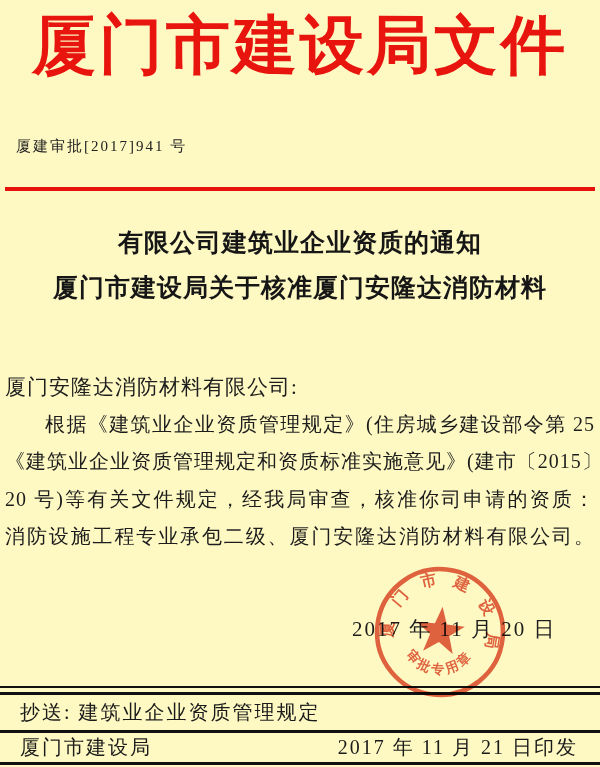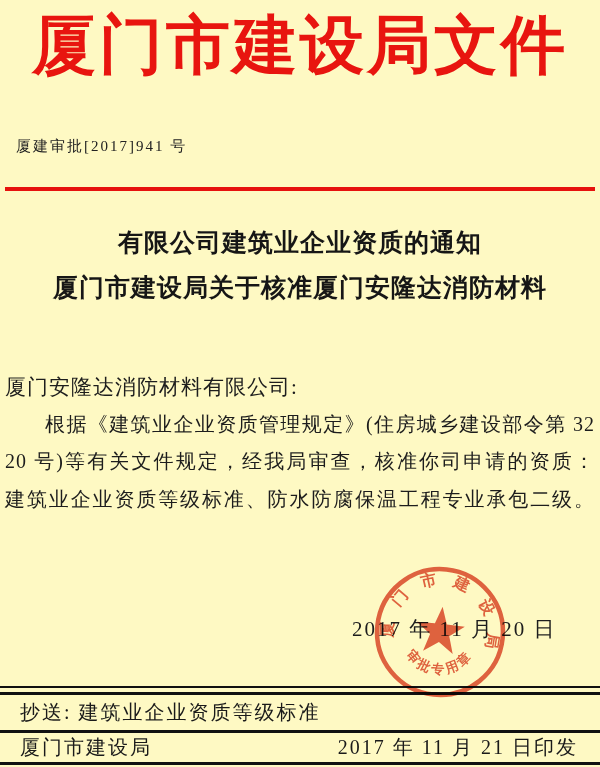--- a/index.html
+++ b/index.html
@@ -112,23 +112,24 @@
 
   <div class="red-rule"></div>
 
   <div class="notice-title">
     <div>有限公司建筑业企业资质的通知</div>
     <div>厦门市建设局关于核准厦门安隆达消防材料</div>
   </div>
 
   <div class="body-text">
     <div class="salutation">厦门安隆达消防材料有限公司:</div>
-    <div class="para-line indent">根据《建筑业企业资质管理规定》(住房城乡建设部令第 32</div>
+    <div class="para-line indent">根据《建筑业企业资质管理规定》(住房城乡建设部令第 25</div>
+    <div class="para-line">《建筑业企业资质管理规定和资质标准实施意见》(建市〔2015〕</div>
     <div class="para-line">20 号)等有关文件规定，经我局审查，核准你司申请的资质：</div>
-    <div class="para-line">建筑业企业资质等级标准、防水防腐保温工程专业承包二级。</div>
+    <div class="para-line">消防设施工程专业承包二级、厦门安隆达消防材料有限公司。</div>
   </div>
 
   <div class="issue-date">2017 年 11 月 20 日</div>
 
   <div class="seal">
     <svg width="138" height="138" viewBox="0 0 136 136">
       <defs>
         <path id="sealTopArc" d="M 23.8,84.1 A 47,47 0 1 1 112.2,84.1" fill="none"></path>
         <path id="sealBottomArc" d="M 34.9,89.8 A 38,38 0 0 0 101.1,89.8" fill="none"></path>
       </defs>
@@ -140,21 +141,21 @@
       <text font-size="13" font-weight="bold" fill="#d8422a" font-family="Liberation Serif, DejaVu Serif, serif">
         <textPath href="#sealBottomArc" startOffset="4" textLength="76" lengthAdjust="spacing">审批专用章</textPath>
       </text>
     </svg>
   </div>
 
   <div class="footer">
     <div class="rule thin"></div>
     <div class="rule thick"></div>
     <div class="footer-row cc">
-      <span>抄送: 建筑业企业资质等级标准</span>
+      <span>抄送: 建筑业企业资质管理规定</span>
     </div>
     <div class="rule mid"></div>
     <div class="footer-row pub">
       <span>厦门市建设局</span>
       <span>2017 年 11 月 21 日印发</span>
     </div>
     <div class="rule thick" style="margin-top:0;"></div>
   </div>
 
 </div>

